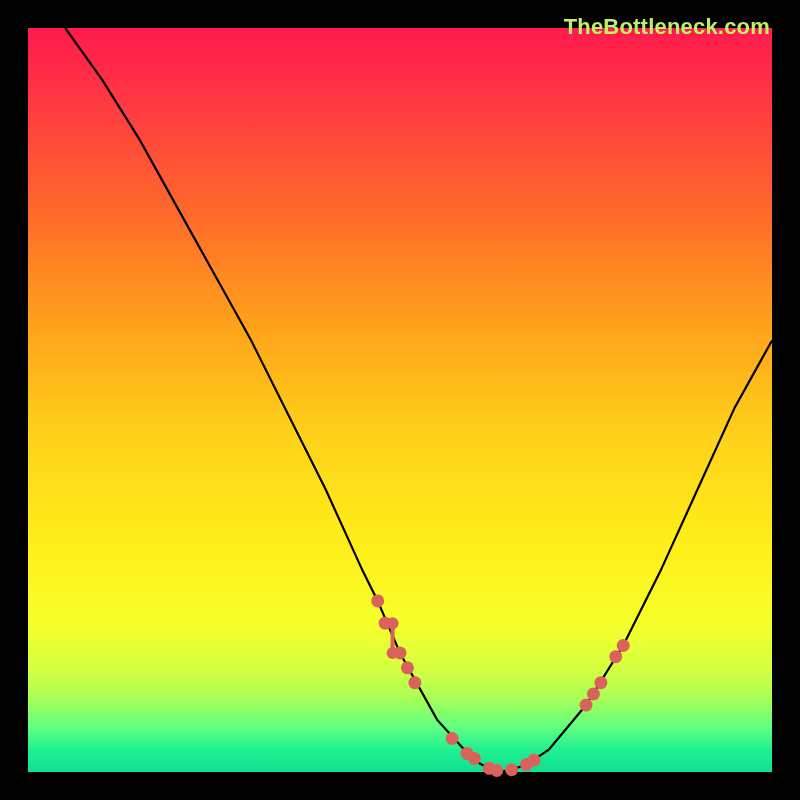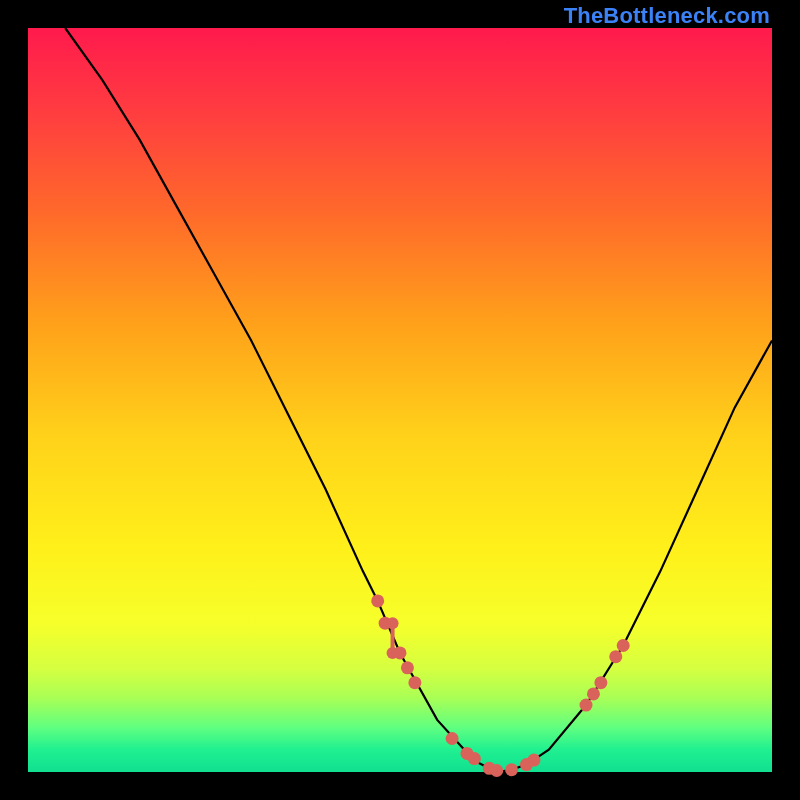--- a/index.html
+++ b/index.html
@@ -27,23 +27,23 @@
       #f6ff2a 80%,
       #d6ff40 86%,
       #aaff55 90%,
       #60ff80 94%,
       #20f090 97%,
       #10e090 100%
     );
   }
   .watermark {
     position: absolute;
-    top: 3px;
+    top: 14px;
     right: 30px;
-    color: #3b82f6;
+    color: #bef264;
     font-size: 22px;
     font-weight: 600;
     letter-spacing: 0.2px;
   }
   svg.plot {
     position: absolute;
     left: 28px;
     top: 28px;
     width: 744px;
     height: 744px;

